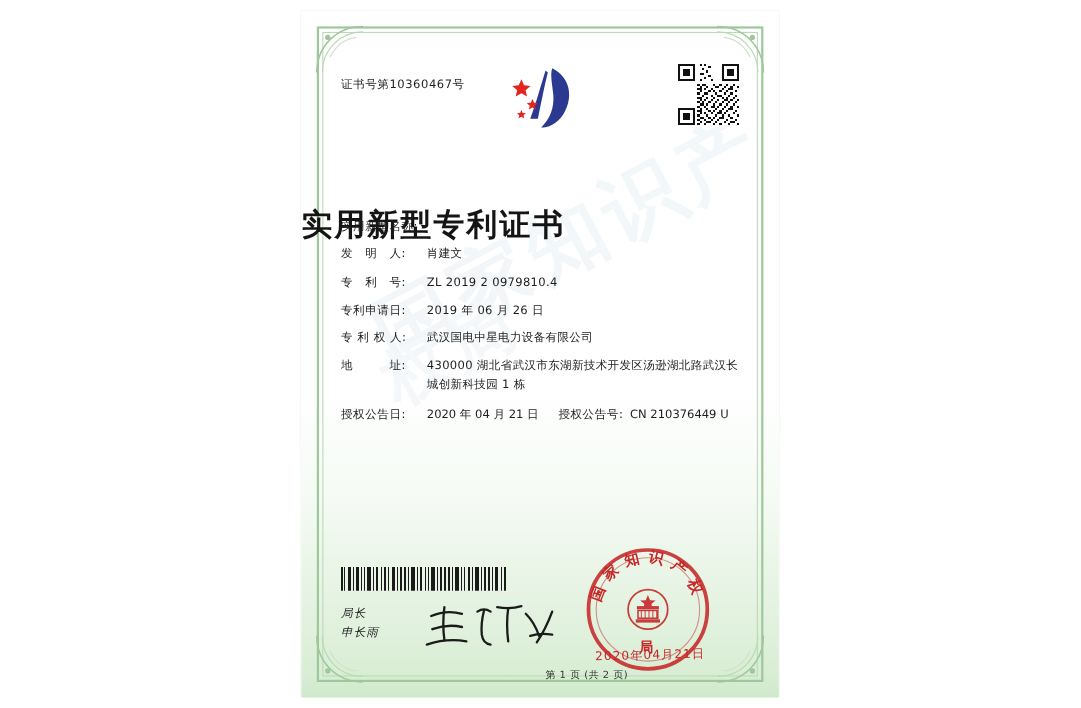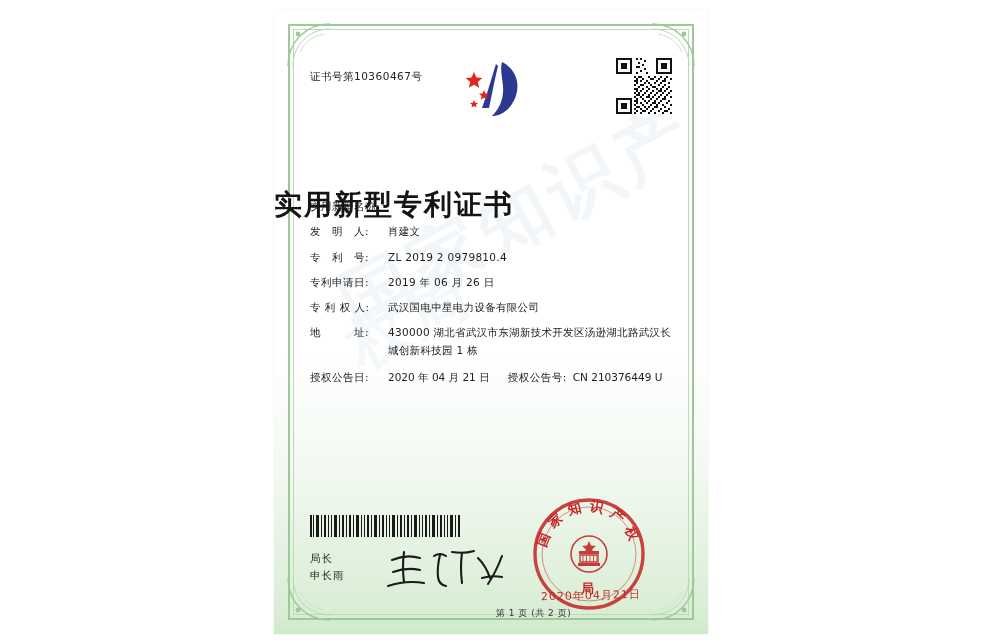--- a/index.html
+++ b/index.html
@@ -212,20 +212,21 @@
 
   
   .sig-block {
     position: absolute;
     left: 36px;
     top: 540px;
     font-size: 10.5px;
     color: #1d1d1d;
     line-height: 1.6;
     letter-spacing: 1px;
+    font-style: italic;
   }
   .sig-script {
     position: absolute;
     left: 108px;
     top: 536px;
     width: 130px;
     height: 46px;
   }
 
   

